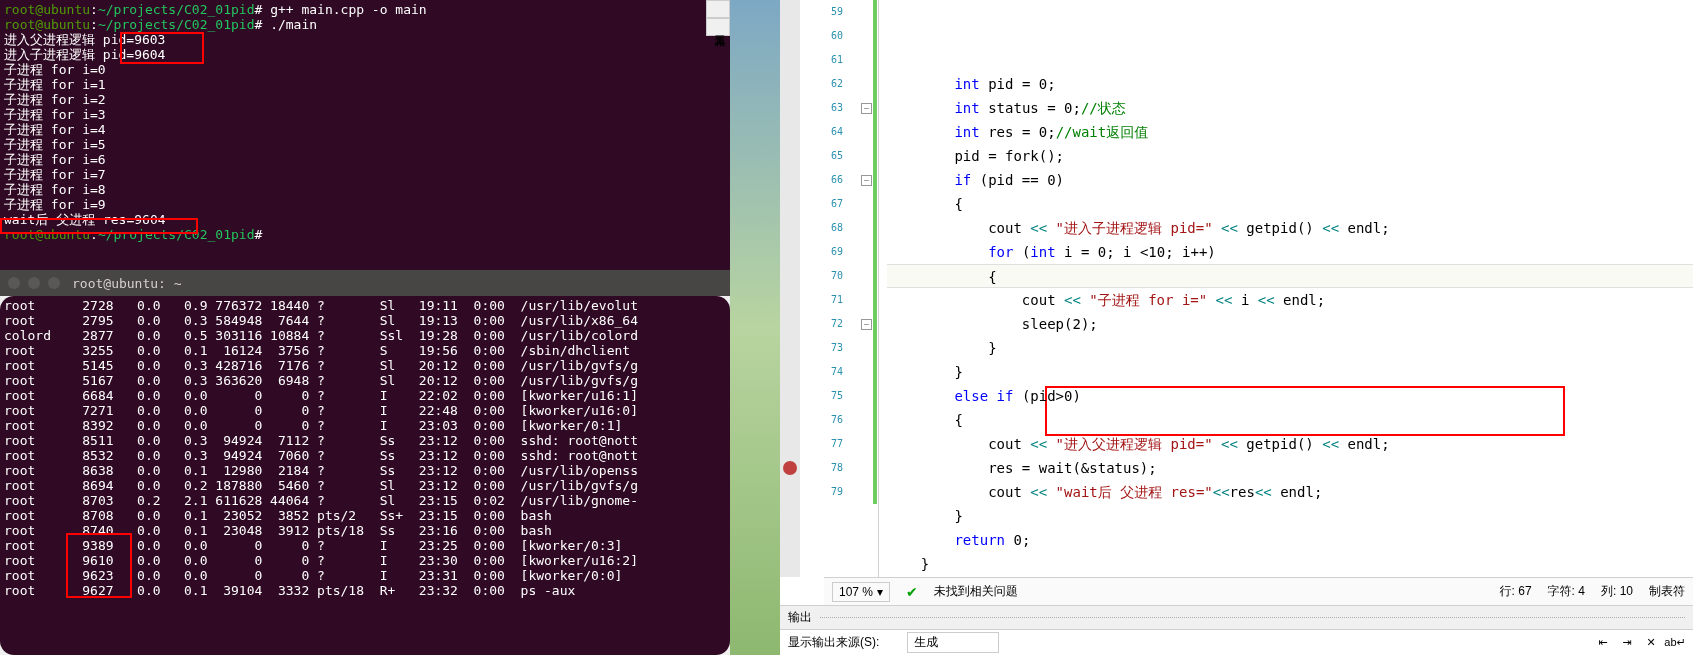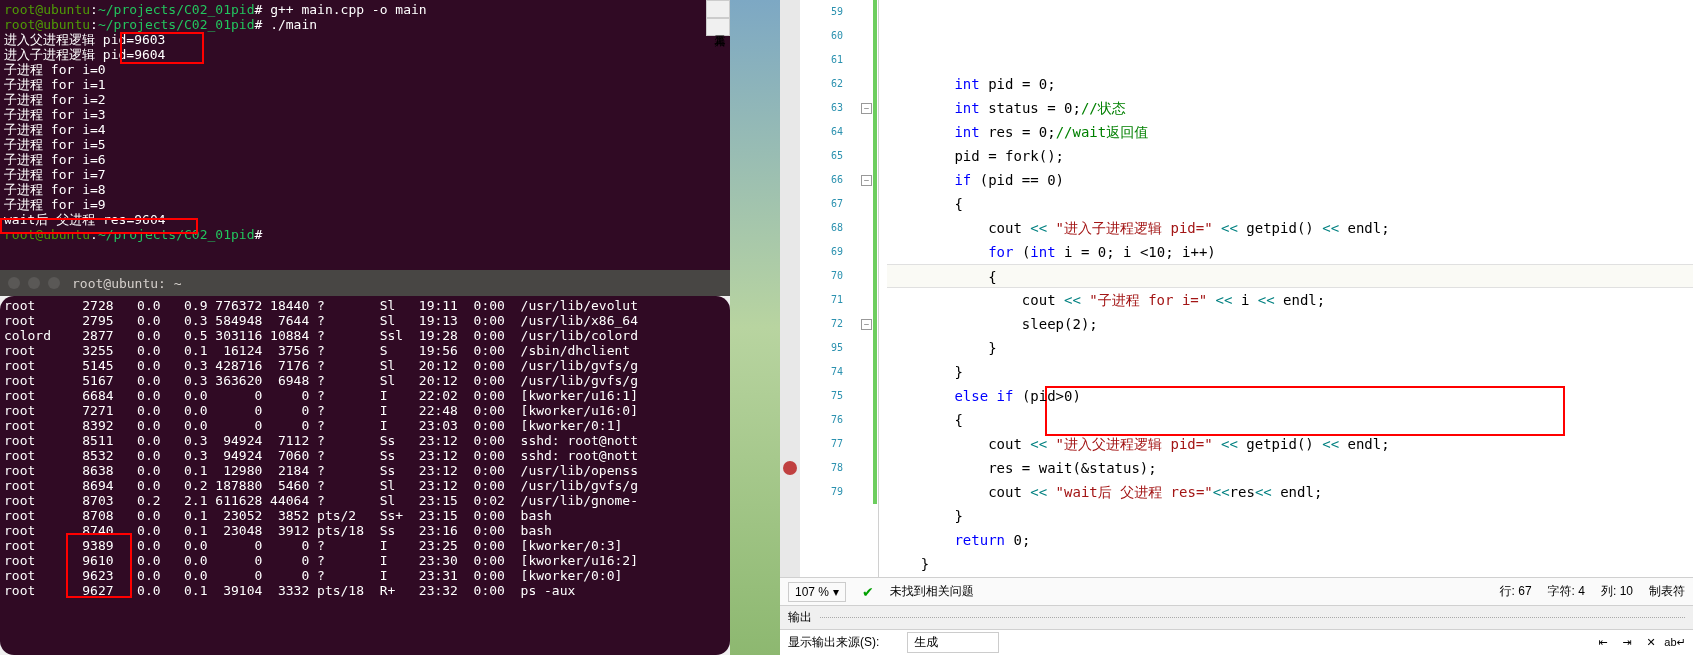--- a/index.html
+++ b/index.html
@@ -174,20 +174,21 @@
 .status-bar {
   height: 28px;
   background: #fafafa;
   border-top: 1px solid #d0d0d0;
   display: flex;
   align-items: center;
   padding: 0 8px;
   font-size: 12px;
   font-family: "Microsoft YaHei", sans-serif;
   gap: 16px;
+  margin-left: 44px;
 }
 .status-bar .zoom {
   border: 1px solid #ccc;
   padding: 2px 6px;
   display: flex;
   align-items: center;
   gap: 4px;
 }
 .status-check {
   color: #00a000;
@@ -343,21 +344,21 @@
         <div>63</div>
         <div>64</div>
         <div>65</div>
         <div>66</div>
         <div>67</div>
         <div>68</div>
         <div>69</div>
         <div>70</div>
         <div>71</div>
         <div>72</div>
-        <div>95</div>
+        <div>73</div>
         <div>74</div>
         <div>75</div>
         <div>76</div>
         <div>77</div>
         <div>78</div>
         <div>79</div>
       </div>
     <div class="fold-gutter" id="fold-gutter">
       <div class="green-bar" id="green-bar" style="height: 504px;"></div>
     <div style="height: 24px; position: relative;"></div>

